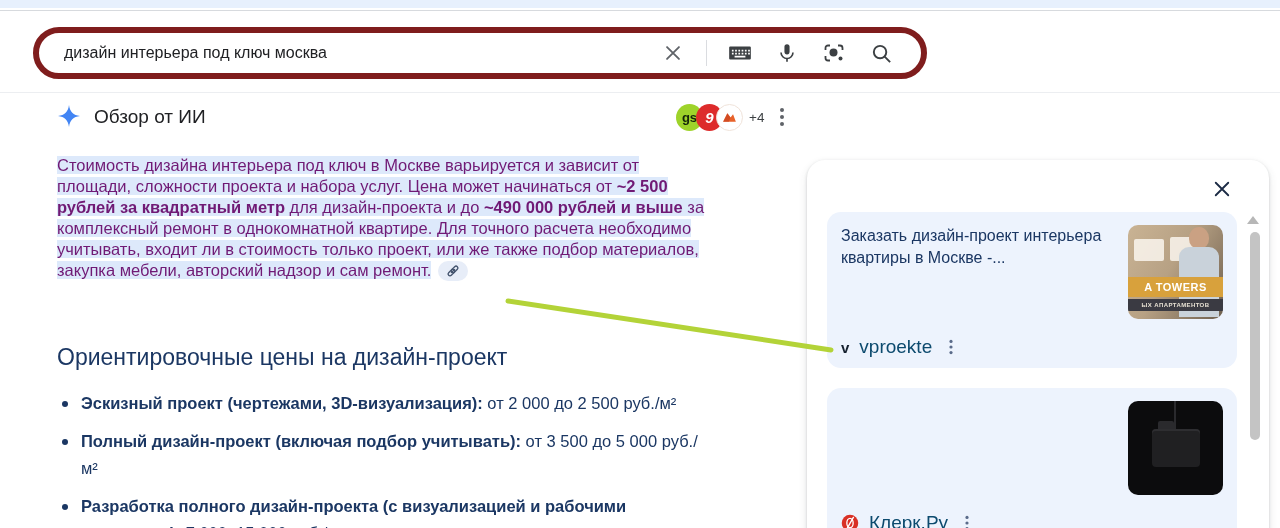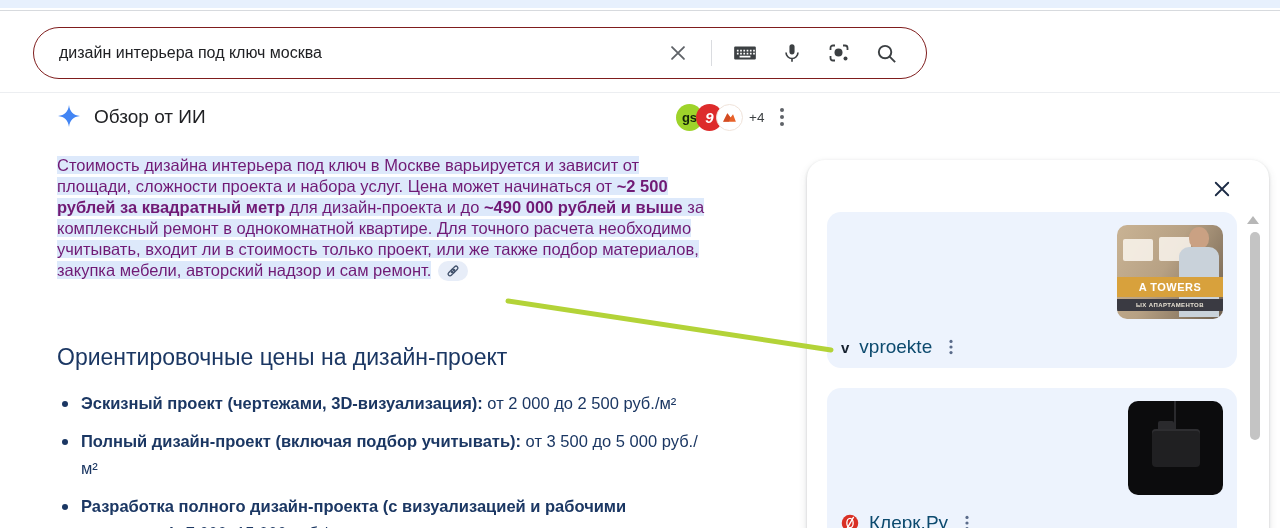--- a/index.html
+++ b/index.html
@@ -10,21 +10,21 @@
     -webkit-font-smoothing:antialiased;
   }
   
   .top-strip{position:absolute;left:0;top:0;width:1280px;height:8px;background:#e7f0fd;}
   .top-hairline{position:absolute;left:0;top:10px;width:1280px;height:0;border-top:1px solid #d7dade;}
   .header-divider{position:absolute;left:0;top:92px;width:1280px;height:0;border-top:1px solid #eceef1;}
 
   
   .search-pill{
     position:absolute;left:33px;top:27px;width:894px;height:52px;box-sizing:border-box;
-    background:#fff;border:1px solid #7f1d1d;border-radius:27px;
+    background:#fff;border:6px solid #7f1d1d;border-radius:27px;
     display:flex;align-items:center;padding:0 20px 0 25px;
   }
   .search-query{
     flex:1;border:none;outline:none;background:transparent;
     font-family:inherit;font-size:16px;color:#202124;padding:0;
   }
   .search-icons{display:flex;align-items:center;gap:7px;}
   .sicon{width:40px;height:40px;display:flex;align-items:center;justify-content:center;cursor:pointer;flex:0 0 auto;}
   .sicon svg{display:block;}
   .sb-divider{width:0;height:26px;border-left:1px solid #dadce0;margin:0 6px;}
@@ -92,21 +92,21 @@
   .cite-title{width:278px;font-size:16px;line-height:22px;color:#1b3763;margin-bottom:5px;
     display:-webkit-box;-webkit-line-clamp:2;-webkit-box-orient:vertical;overflow:hidden;}
   .cite-snippet{width:278px;font-size:13.5px;line-height:24px;color:#5a6b8a;
     display:-webkit-box;-webkit-line-clamp:2;-webkit-box-orient:vertical;overflow:hidden;}
   .cite-source{position:absolute;left:14px;bottom:10px;display:flex;align-items:center;gap:10px;}
   .src-fav-letter{font-weight:700;font-size:15px;color:#15202e;}
   .src-name{font-size:19px;color:#0c4a6e;}
   .src-menu{width:18px;height:18px;display:flex;align-items:center;justify-content:center;cursor:pointer;}
   .src-menu .vdots{transform:scale(.8);color:#5a6b8a;background:#5a6b8a;}
   .thumb{position:absolute;right:14px;top:13px;width:95px;height:94px;border-radius:10px;overflow:hidden;}
-  .thumb.t1{background:linear-gradient(120deg,#c9b394 0%,#b7a184 45%,#6e5f4e 100%);padding-left:11px;}
+  .thumb.t1{background:linear-gradient(120deg,#c9b394 0%,#b7a184 45%,#6e5f4e 100%);}
   .t1 .plan{position:absolute;background:rgba(250,246,238,.85);border-radius:2px;}
   .t1 .person{position:absolute;right:-6px;top:8px;width:42px;height:92px;}
   .t1 .head{position:absolute;right:14px;top:2px;width:20px;height:22px;border-radius:50% 50% 45% 45%;background:#caa183;}
   .t1 .shirt{position:absolute;right:4px;top:22px;width:40px;height:70px;border-radius:10px 10px 0 0;background:#c9d2da;}
   .t1 .band-gold{position:absolute;left:0;right:0;bottom:22px;height:20px;background:#d8a13c;
     color:#fff;font-weight:700;font-size:11px;letter-spacing:.5px;display:flex;align-items:center;justify-content:center;}
   .t1 .band-dark{position:absolute;left:0;right:0;bottom:8px;height:12px;background:#3a3a42;
     color:#e8e2d4;font-weight:700;font-size:6px;letter-spacing:.4px;display:flex;align-items:center;justify-content:center;}
   .thumb.t2{background:#0c0c0d;}
   .t2 .device{position:absolute;left:24px;top:28px;width:48px;height:38px;border-radius:4px;background:#202022;box-shadow:inset 0 2px 0 #2e2e31;}
@@ -211,20 +211,21 @@
 </svg>
 
 <div class="panel">
   <div class="panel-close">
     <svg width="20" height="20" viewBox="0 0 24 24">
         <path d="M4.5 4.5 L19.5 19.5 M19.5 4.5 L4.5 19.5" stroke="#1c2b45" stroke-width="2.2" stroke-linecap="round" fill="none"></path>
       </svg>
   </div>
 
   <div class="cite-card c1">
+    <div class="cite-title">Заказать дизайн-проект интерьера квартиры в Москве -...</div>
     <div class="thumb t1">
       <span class="plan" style="left:6px;top:14px;width:30px;height:22px;"></span>
       <span class="plan" style="left:42px;top:12px;width:32px;height:24px;"></span>
       <span class="person"></span>
         <span class="head"></span>
         <span class="shirt"></span>
       <span class="band-gold">A TOWERS</span>
       <span class="band-dark">ЫХ АПАРТАМЕНТОВ</span>
     </div>
     <div class="cite-source">

